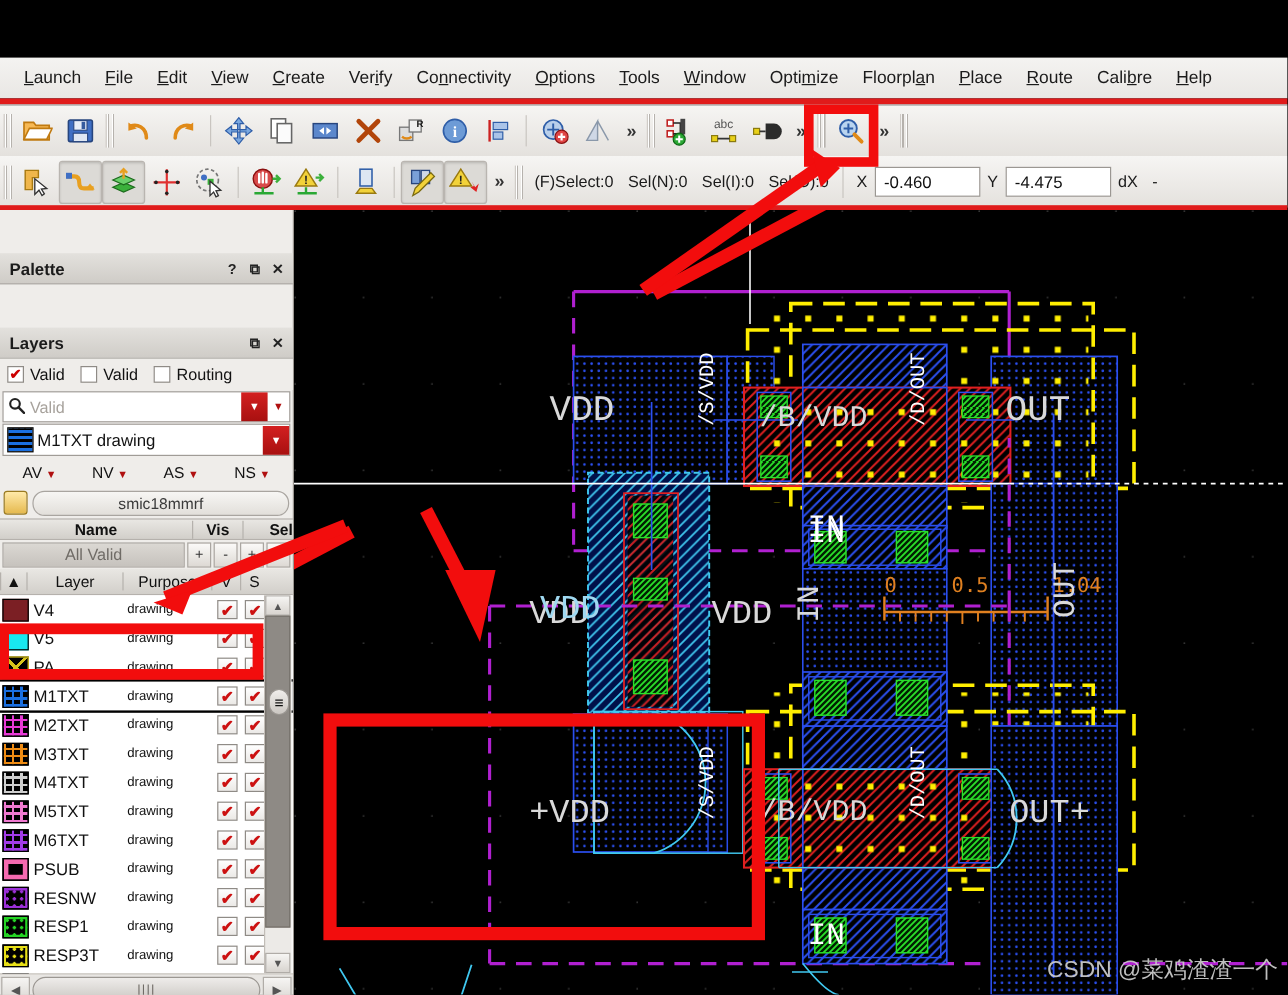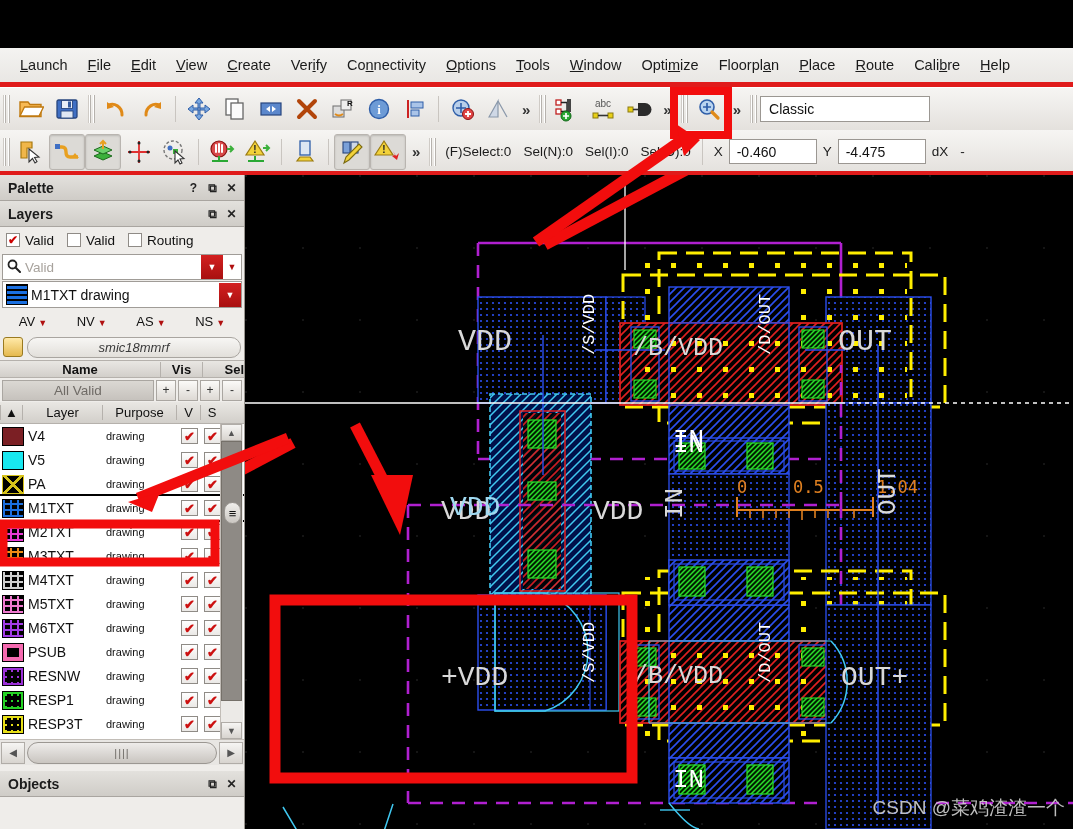--- a/index.html
+++ b/index.html
@@ -74,21 +74,21 @@
 
   
   .leftpanel {
     position:absolute; left:0; top:175px; width:245px; height:654px;
     background:#efedea; border-right:1px solid #9a9690;
     font-size:13px; color:#111;
   }
   .panelhdr {
     height:26px; background:linear-gradient(#e3e1dd,#cfccc7);
     border-bottom:1px solid #a9a5a0; display:flex; align-items:center;
-    padding:0 4px 0 8px; font-weight:bold; font-size:14px; color:#1b1b1b;
+    padding:0 4px 0 8px; font-weight:bold; font-size:14px; color:#1b1b1b;margin-top:36px;
   }
   .panelhdr .spacer { flex:1; }
   .hbtn {
     width:17px; height:17px; margin-left:2px; display:flex; align-items:center;
     justify-content:center; font-size:12px; color:#222; cursor:default;
   }
   .chkrow { display:flex; align-items:center; height:26px; padding-left:6px; gap:5px; background:#efedea;}
   .chkbox {
     width:14px;height:14px;border:1px solid #8f8b86;background:#fff;
     display:flex;align-items:center;justify-content:center;font-size:12px;color:#c00;font-weight:bold;
@@ -100,21 +100,21 @@
   .redcaret{ width:22px;height:24px;background:linear-gradient(#d32020,#a81010);display:flex;align-items:center;justify-content:center;color:#fff;font-size:9px;}
   .caret2{ width:18px;text-align:center;color:#b01010;font-size:9px;}
   .lpprow{ display:flex;align-items:center;height:27px;background:#fff;border:1px solid #a09c97;margin:1px 2px;}
   .swatch{ width:22px;height:21px;margin:0 3px;border:1px solid #000;}
   .lpptext{ flex:1;font-size:14px;color:#111;}
   .avrow{ display:flex;align-items:center;height:25px;justify-content:space-around;font-size:13px;color:#111;padding:0 4px;}
   .avrow .c{color:#b01010;font-size:9px;margin-left:3px;}
   .techrow{ display:flex;align-items:center;height:26px;padding:0 3px;gap:4px;}
   .lockicon{ width:20px;height:20px;background:linear-gradient(#ffe9a8,#e5b94e);border:1px solid #9a7a20;border-radius:3px;}
   .techpill{ flex:1;height:21px;border:1px solid #a9a5a0;border-radius:10px;background:linear-gradient(#f7f6f4,#e2dfda);
-             display:flex;align-items:center;justify-content:center;font-size:13px;color:#3a3a3a;font-style:italic;}
+             display:flex;align-items:center;justify-content:center;font-size:13px;color:#3a3a3a;}
   .nvsrow{ display:flex;height:18px;background:linear-gradient(#e9e7e3,#d2cfca);border-top:1px solid #b5b1ac;border-bottom:1px solid #b5b1ac;
            align-items:center;font-weight:bold;font-size:13px;color:#111;}
   .nvsrow .n{flex:1;text-align:center;}
   .nvsrow .v{width:42px;text-align:center;border-left:1px solid #b5b1ac;}
   .nvsrow .s{width:42px;text-align:right;border-left:1px solid #b5b1ac;}
   .alllayers{ display:flex;align-items:center;height:24px;gap:2px;padding:1px 2px;}
   .alllayers .alabel{flex:1;height:21px;background:linear-gradient(#dbd8d3,#c6c2bd);border:1px solid #aaa6a1;
                      display:flex;align-items:center;justify-content:center;color:#6f6b66;font-size:13.5px;}
   .minibtn{width:20px;height:21px;border:1px solid #aaa6a1;background:linear-gradient(#fbfaf8,#ddd9d4);
            display:flex;align-items:center;justify-content:center;font-size:12px;color:#333;}
@@ -313,21 +313,20 @@
       <div class="tbtn">
         <svg width="24" height="24" viewBox="0 0 24 24">
             <circle cx="10" cy="10" r="7" fill="#b9d4f0" stroke="#2f5ea8" stroke-width="1.6"></circle>
             <path d="M10 6 v8 M6 10 h8" stroke="#2f5ea8" stroke-width="1.7"></path>
             <path d="M15 15 l6 6" stroke="#e08a18" stroke-width="3.2" stroke-linecap="round"></path>
           </svg>
       </div>
       <div class="chev">»</div>
     </div>
     <div class="grip"></div>
-    <div class="combo">Classic</div>
   </div>
 
   <div class="toolbar row2">
     <div class="grip"></div>
     <div class="tgroup">
       <div class="tbtn">
         <svg width="26" height="26" viewBox="0 0 26 26">
             <path d="M3 3 h11 v6 h-5 v10 h-6z" fill="#f0b64a" stroke="#a97a10" stroke-width="1.2"></path>
             <path d="M11 10 L11 23 L14.5 19.5 L17 24 L19 22.5 L16.5 18.5 L21 18 Z" fill="#fff" stroke="#333" stroke-width="1.1"></path>
           </svg>

